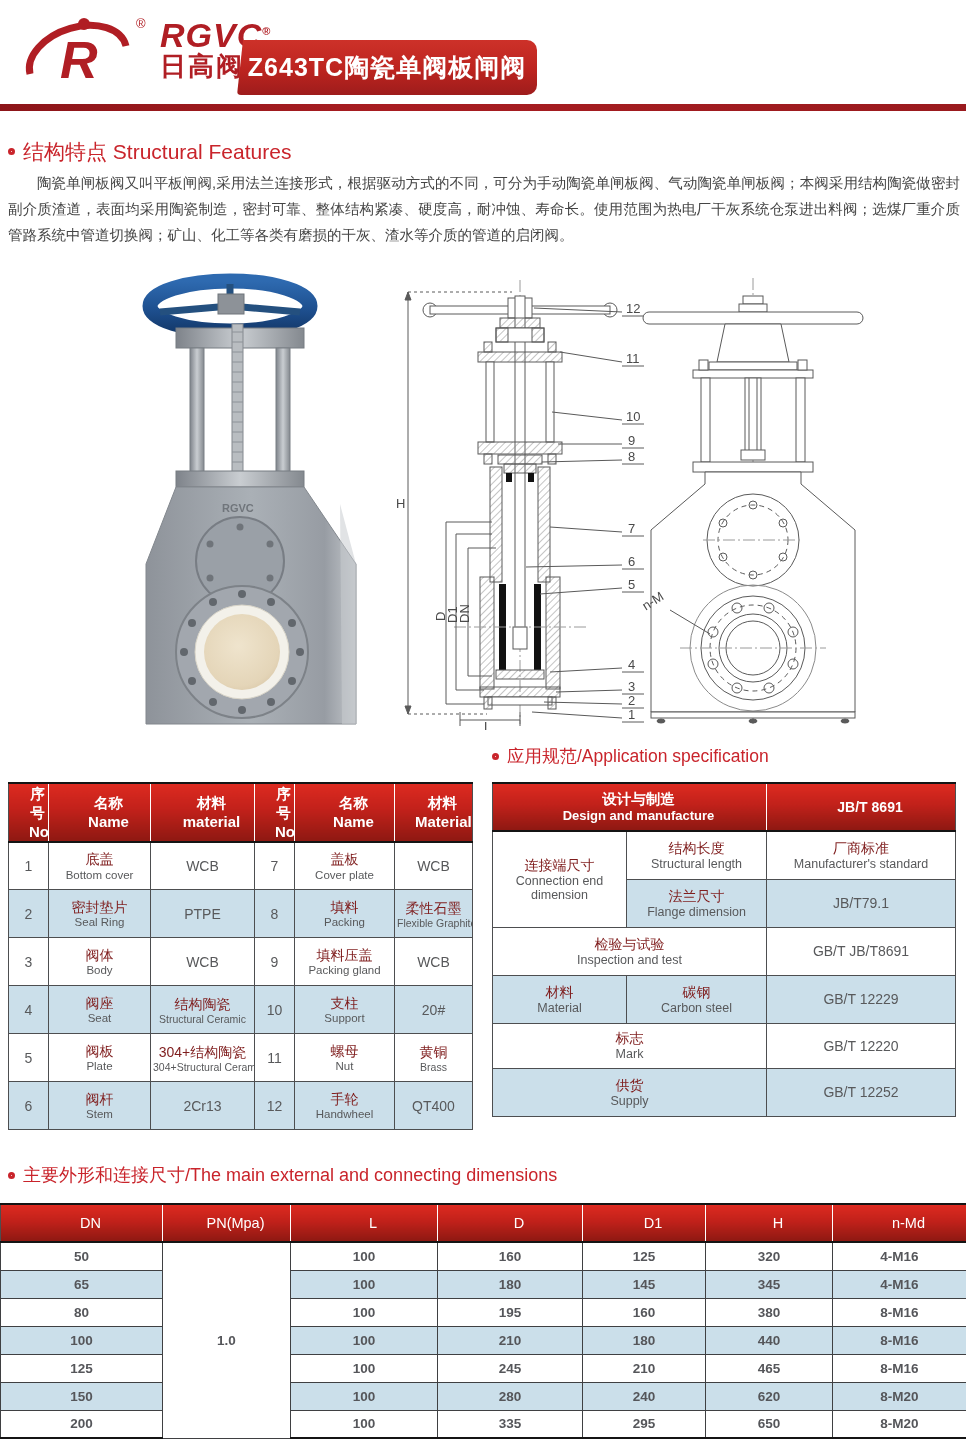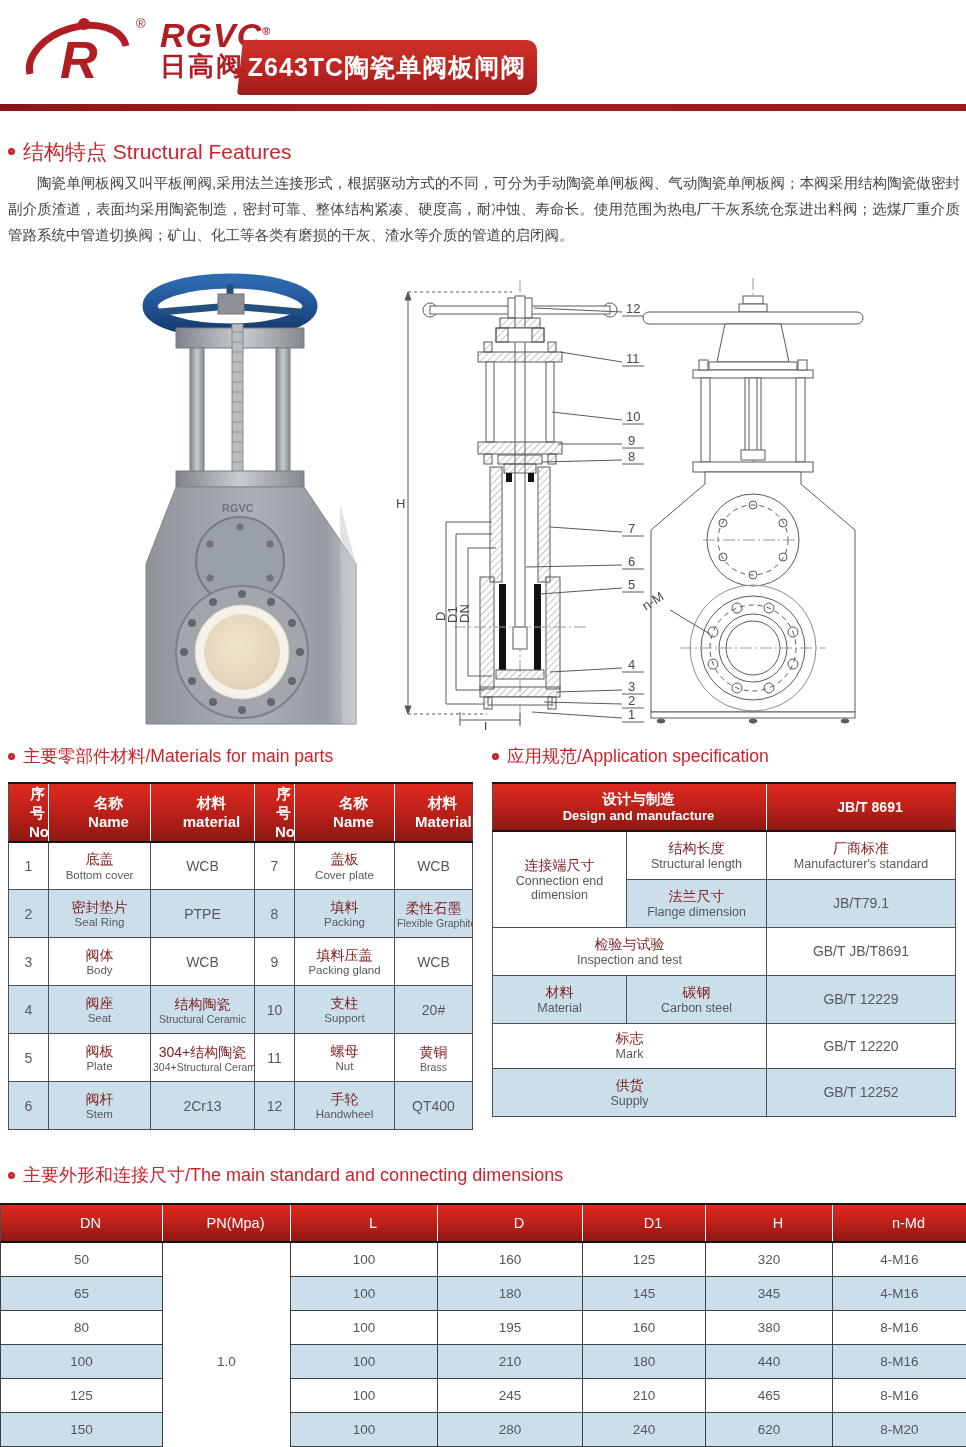--- a/index.html
+++ b/index.html
@@ -63,21 +63,21 @@
   td.white-cell { background:#fff !important; }
   .tbl-mat  { position:absolute; left:8px;  top:782px; width:464px; }
   .tbl-spec { position:absolute; left:492px; top:782px; width:463px; }
   .tbl-mat thead tr { height:50px; }
   .tbl-mat tbody tr { height:48px; }
   .tbl-spec thead tr { height:48px; }
   .tbl-spec tbody tr { height:48px; }
   
   .tbl-dims { position:absolute; left:0; top:1203px; width:966px; }
   .tbl-dims thead tr { height:38px; }
-  .tbl-dims tbody tr { height:34px; }
+  .tbl-dims tbody tr { height:28px;font-weight:bold; }
   .tbl-dims thead th { font-size:14.5px; font-weight:normal; }
   .tbl-dims td { font-size:13.5px; color:#55565A; border-color:#3f4042; }
   .tbl-dims tbody tr:last-child td { border-bottom:2px solid #141414; }
 </style>
 </head>
 <body>
 
 <div class="page">
 
   <svg class="hdr-logo" viewBox="0 0 150 88">
@@ -363,24 +363,20 @@
       <line x1="62" y1="338" x2="102" y2="362"></line>
 
       <rect x="43" y="440" width="204" height="6" fill="#fff"></rect>
       <ellipse cx="53" cy="449" rx="4" ry="2" fill="#5a5a5a"></ellipse>
         <ellipse cx="145" cy="449" rx="4" ry="2" fill="#5a5a5a"></ellipse>
         <ellipse cx="237" cy="449" rx="4" ry="2" fill="#5a5a5a"></ellipse>
     </g>
     <text x="34" y="334" font-size="13" fill="#4a4a4a" transform="rotate(-32 44 330)">n-M</text>
   </svg>
 
-  <div class="sec-title title-mat">
-    <span class="ring"></span>
-    <span class="t">主要零部件材料/Materials for main parts</span>
-  </div>
   <table class="dtable tbl-mat">
     <colgroup>
         <col style="width:40px">
         <col style="width:102px">
         <col style="width:104px">
         <col style="width:40px">
         <col style="width:100px">
         <col style="width:78px">
       </colgroup>
     <thead>
@@ -584,21 +580,21 @@
             <span class="zh">供货</span>
             <span class="en" style="font-size:12.5px">Supply</span>
           </td>
         <td><span class="one">GB/T 12252</span></td>
       </tr>
     </tbody>
   </table>
 
   <div class="sec-title title-dims">
     <span class="ring"></span>
-    <span class="t">主要外形和连接尺寸/The main standard and connecting dimensions</span>
+    <span class="t">主要外形和连接尺寸/The main external and connecting dimensions</span>
   </div>
   <table class="dtable tbl-dims">
     <colgroup>
         <col style="width:162px">
         <col style="width:128px">
         <col style="width:147px">
         <col style="width:145px">
         <col style="width:123px">
         <col style="width:127px">
         <col style="width:134px">

